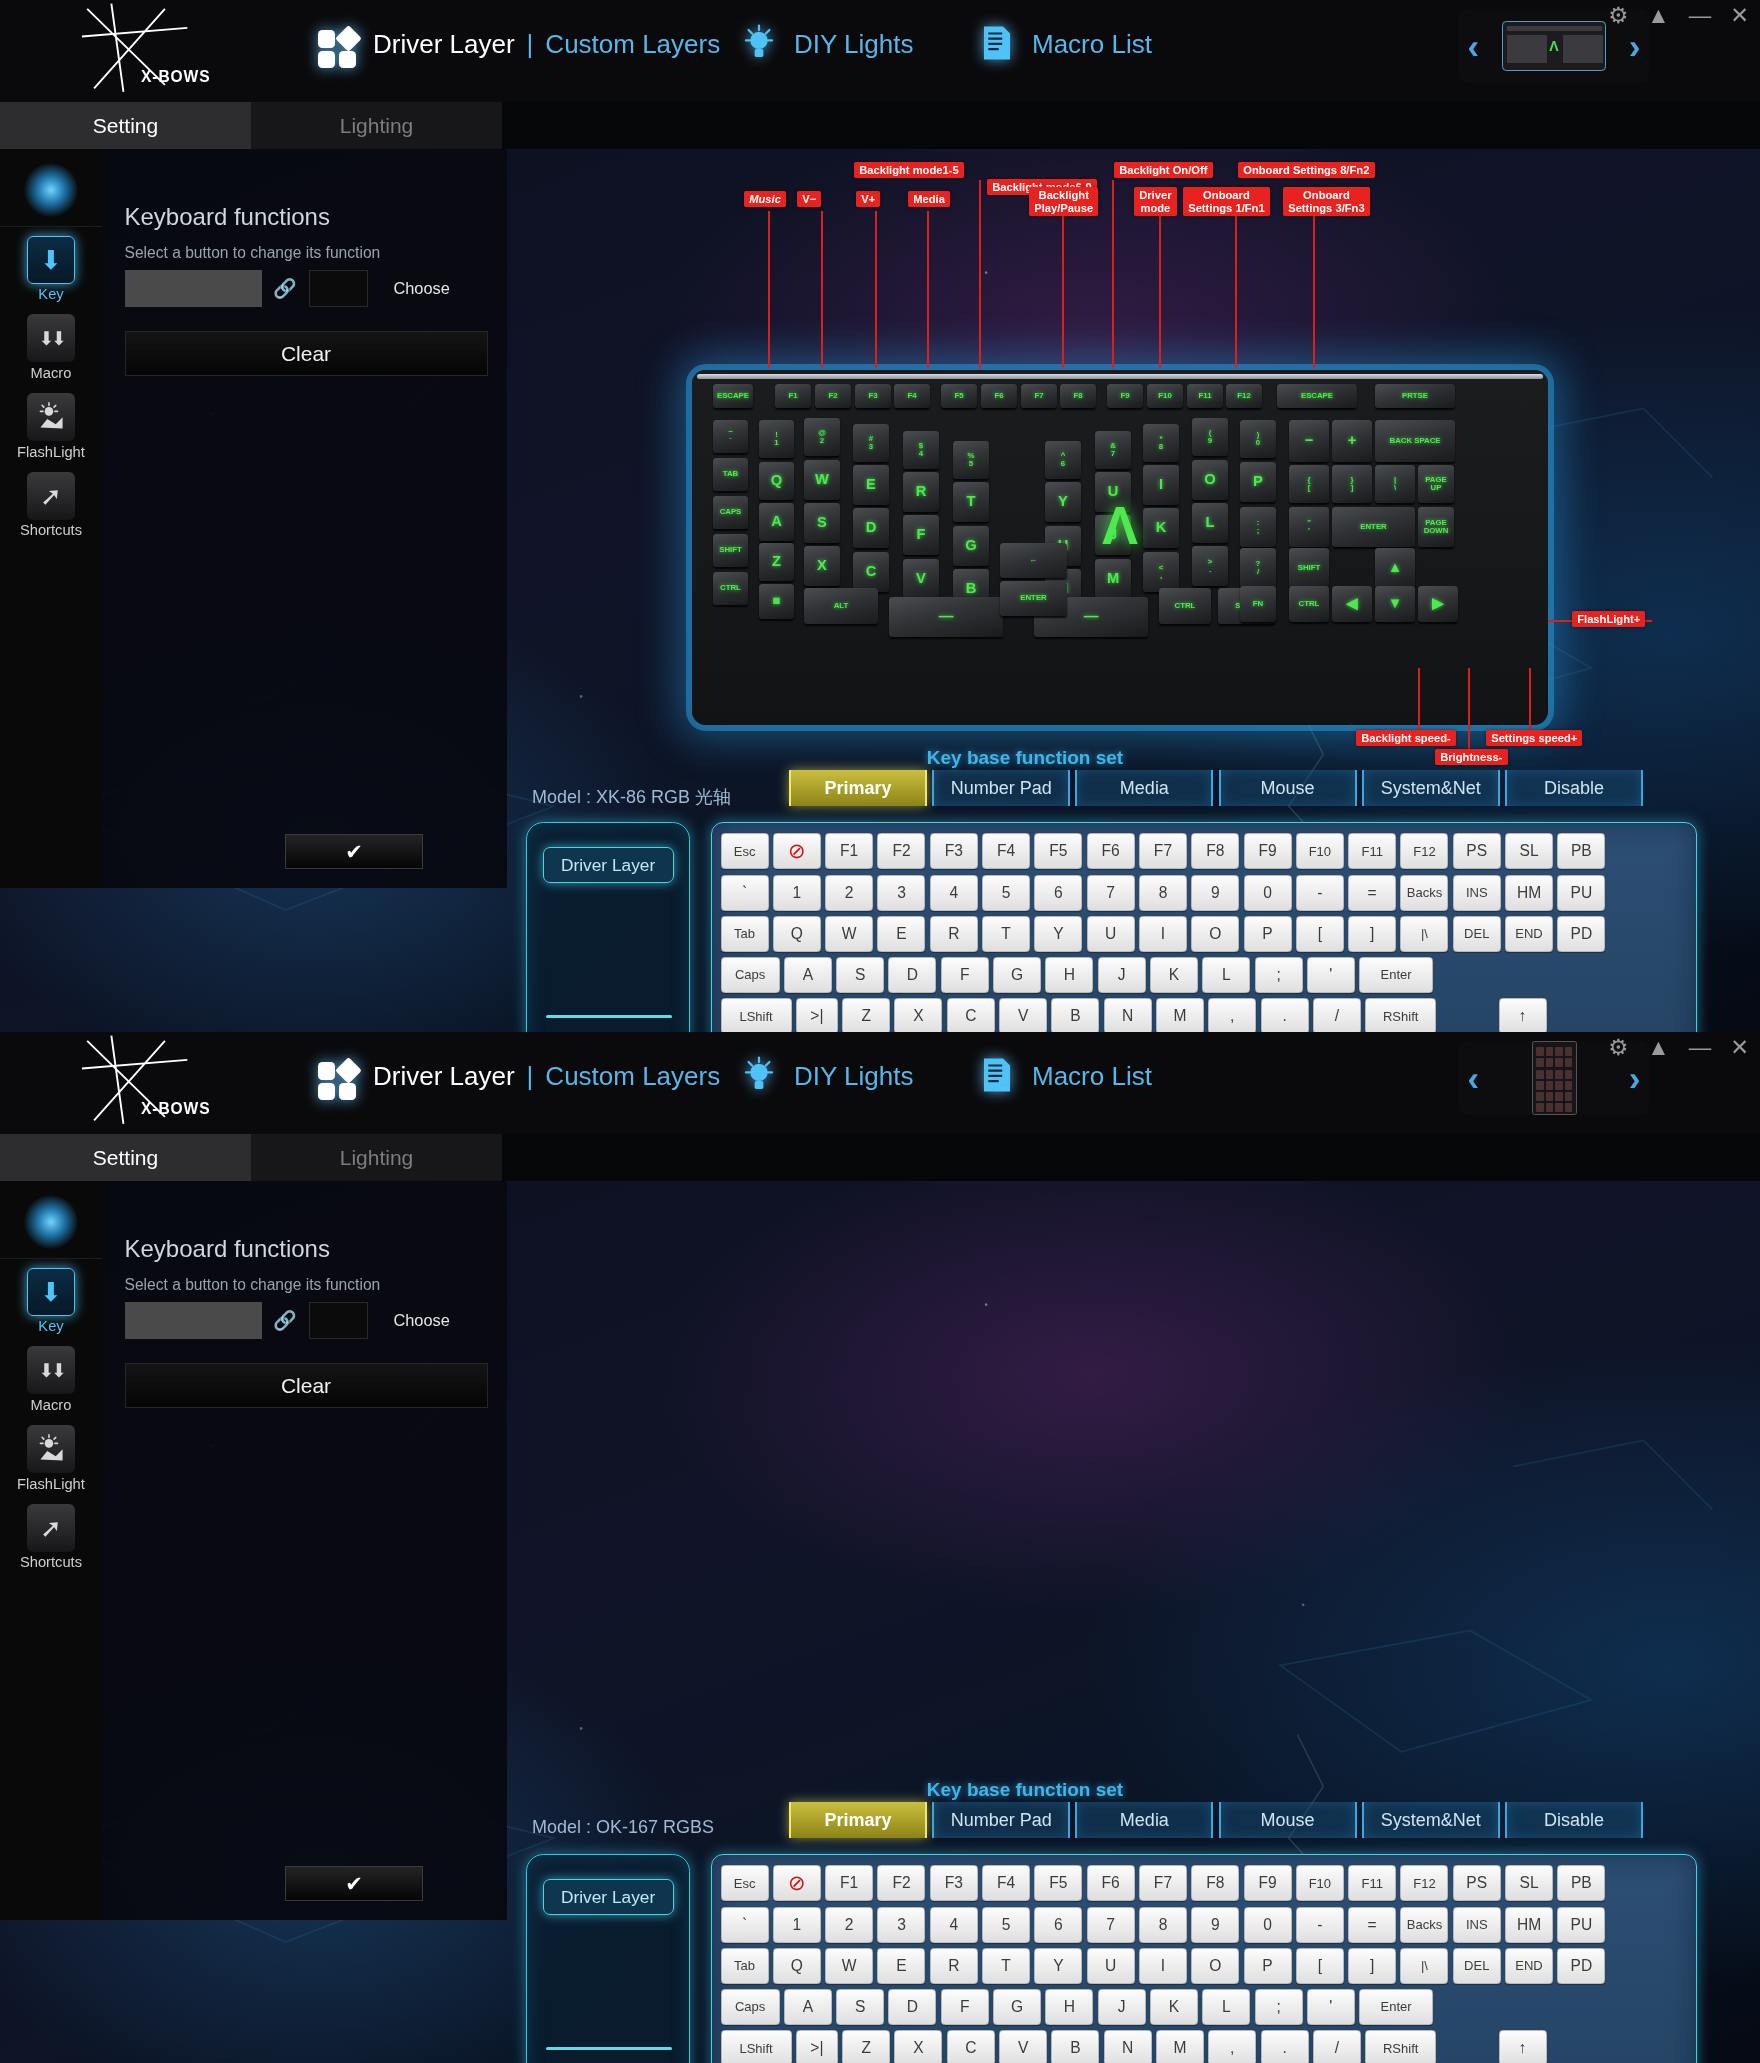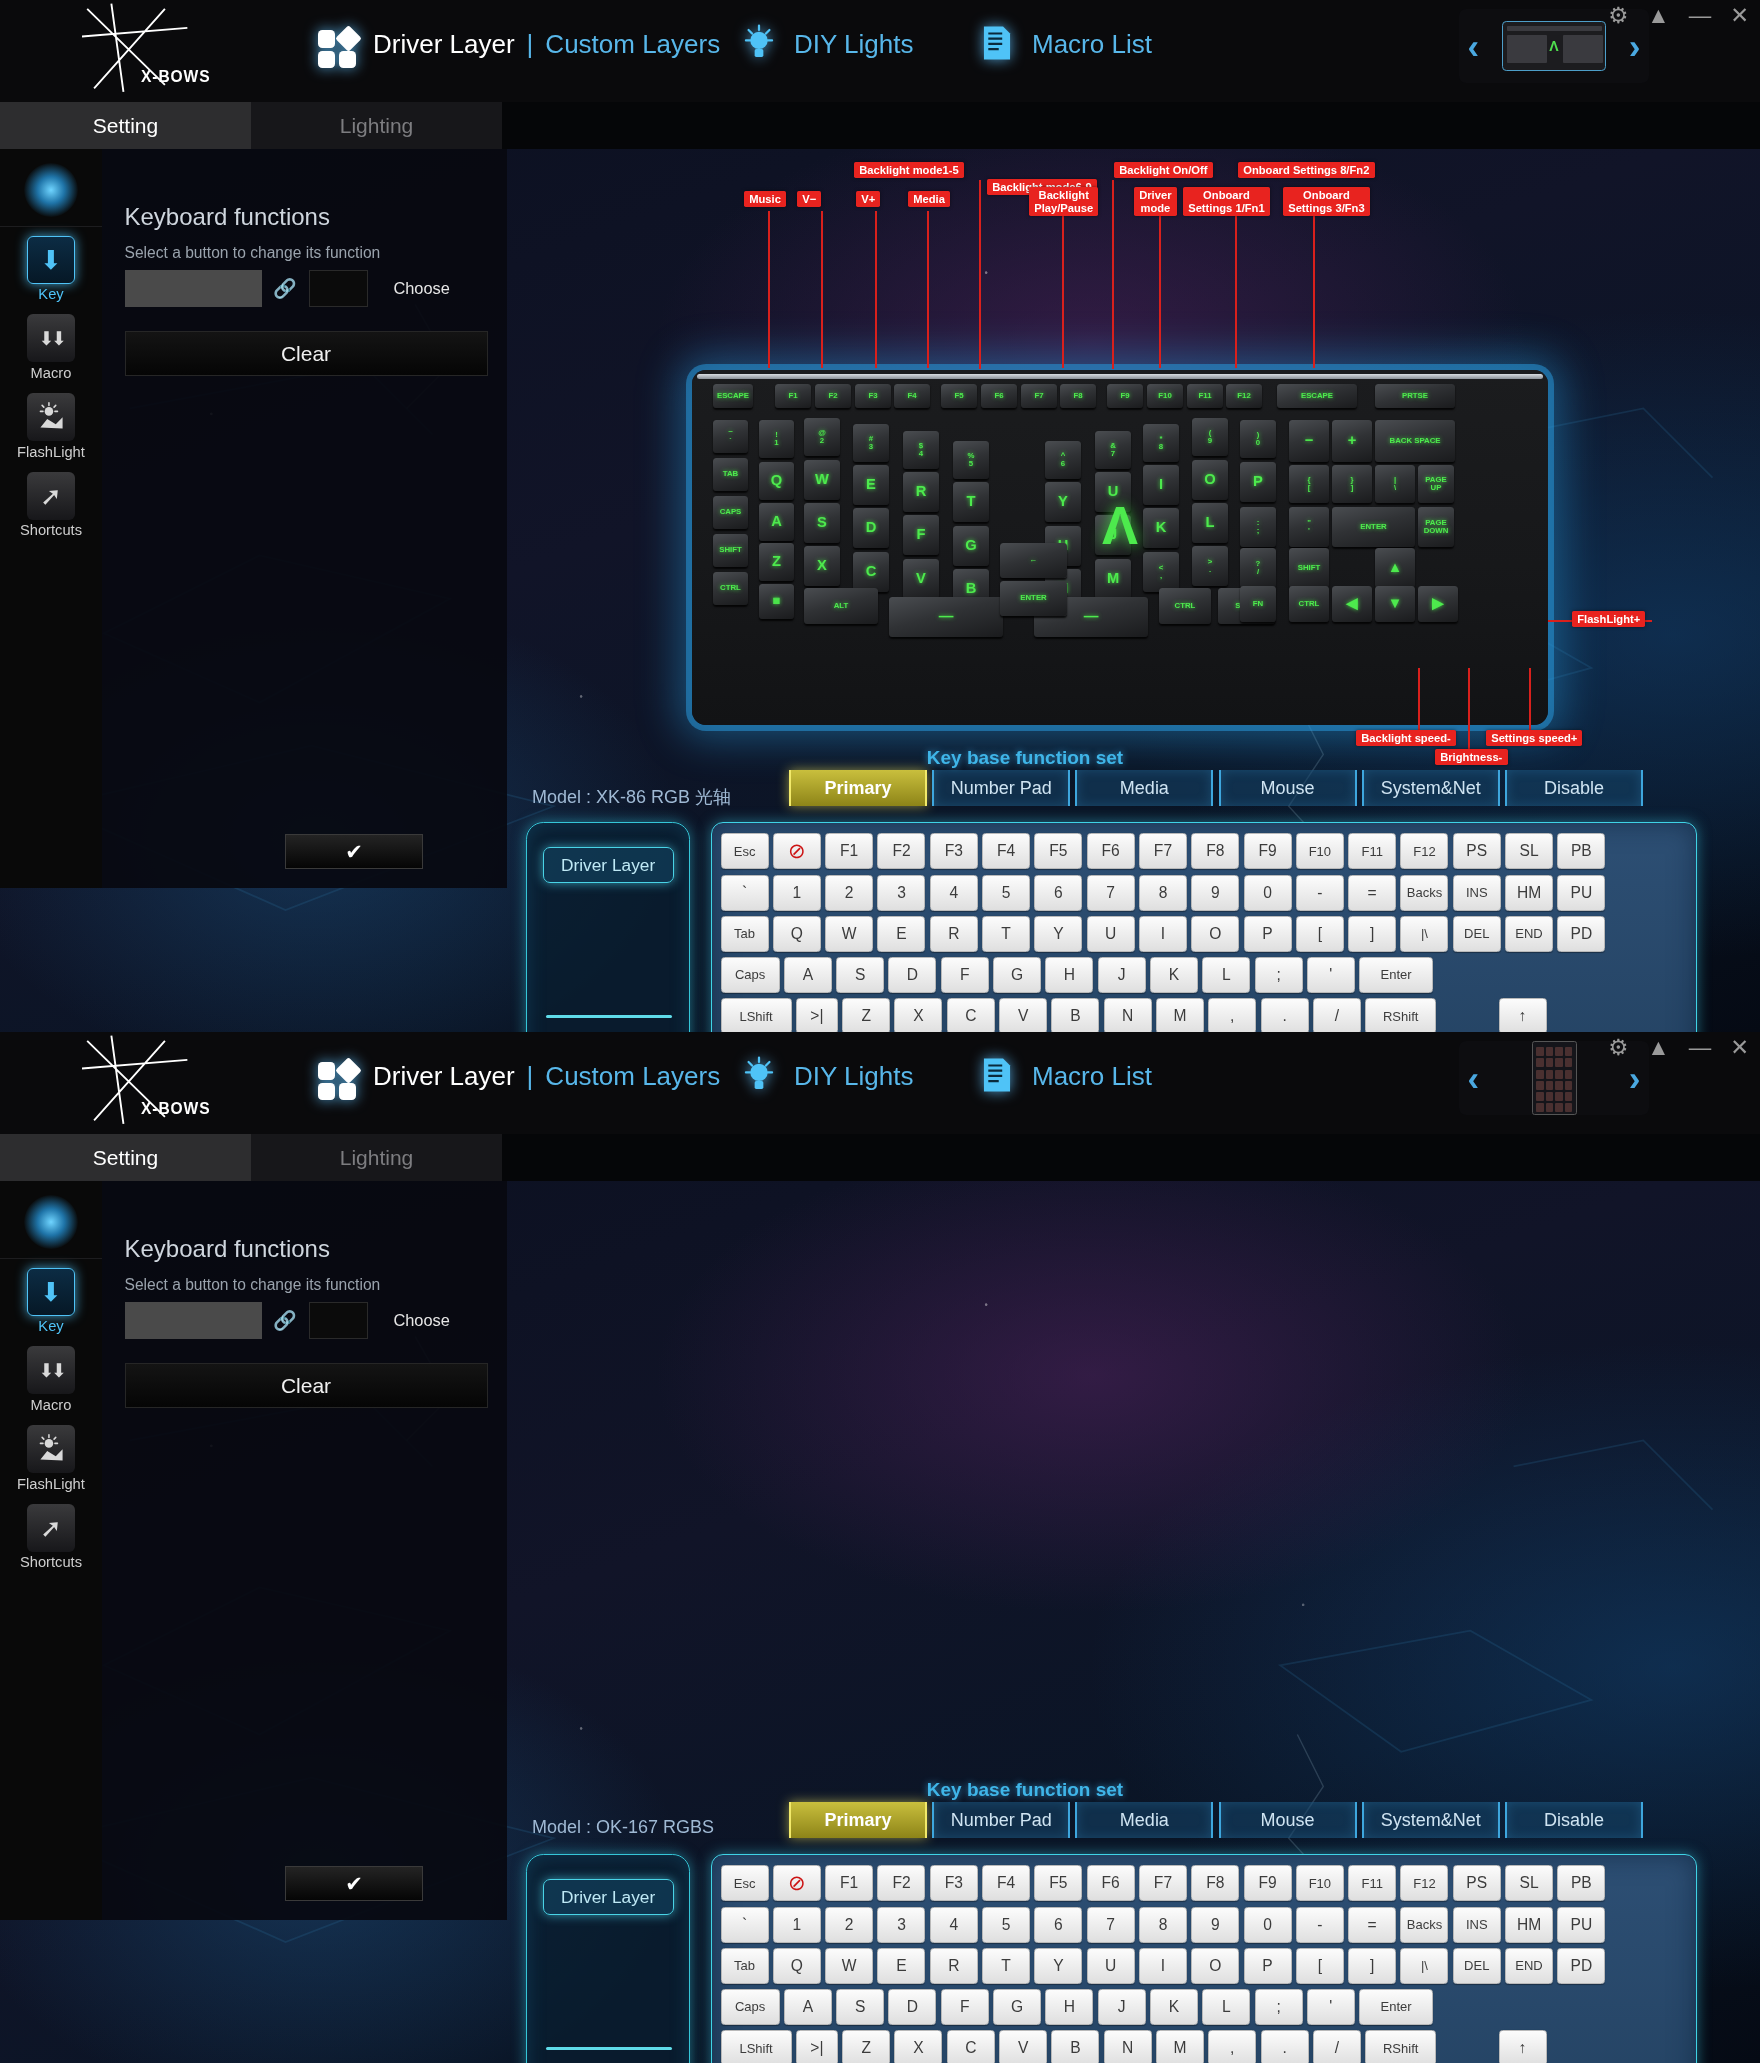--- a/index.html
+++ b/index.html
@@ -350,21 +350,21 @@
       <div class="kf-inputrow">
         <input class="kf-in1" value="" style="">
         <span class="kf-link">🔗</span>
         <input class="kf-in2" value="" style="">
         <button class="kf-choose">Choose</button>
       </div>
       <button class="kf-clear">Clear</button>
       <div class="bottom-check">✔</div>
     </div>
 
-    <div class="ann" style="left:744px;top:42px;">Music</div>
+    <div class="ann" style="left:744px;top:42px;font-style:italic;">Music</div>
     <div class="ann" style="left:797px;top:42px;">V−</div>
     <div class="ann" style="left:856px;top:42px;">V+</div>
     <div class="ann" style="left:908px;top:42px;">Media</div>
     <div class="ann" style="left:854px;top:13px;">Backlight  mode1-5</div>
     <div class="ann" style="left:987px;top:13px;margin-top:17px;">Backlight mode6-9</div>
     <div class="ann" style="left:1114px;top:13px;">Backlight On/Off</div>
     <div class="ann" style="left:1238px;top:13px;">Onboard Settings 8/Fn2</div>
     <div class="ann" style="left:1029px;top:38px;">Backlight
 Play/Pause</div>
     <div class="ann" style="left:1134px;top:38px;">Driver

